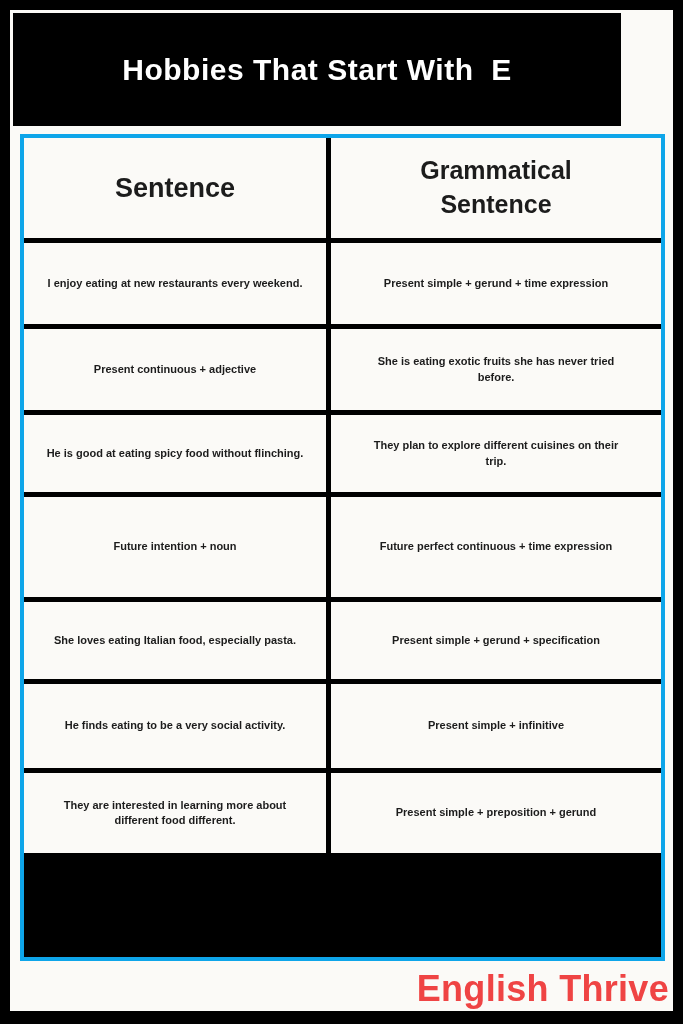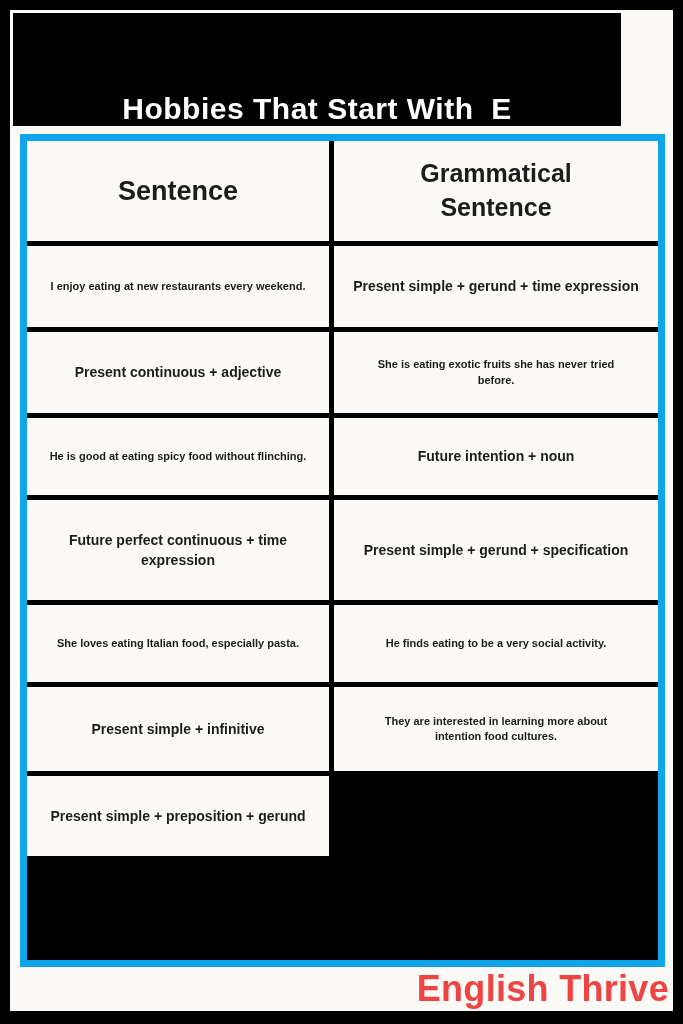--- a/index.html
+++ b/index.html
@@ -21,38 +21,38 @@
     background: #fbfaf7;
   }
   .title-banner {
     position: absolute;
     left: 3px;
     top: 3px;
     width: 608px;
     height: 113px;
     background: #000000;
     display: flex;
-    align-items: flex-end;
+    align-items: center;
     justify-content: center;
   }
   .page-title {
     color: #ffffff;
     font-size: 30px;
     font-weight: 700;
     letter-spacing: 0.5px;
     white-space: pre-wrap;
     text-align: center;
   }
   .grammar-table {
     position: absolute;
     left: 10px;
     top: 124px;
     width: 645px;
     background: #000000;
-    border: 7px solid #0ea5e9;
+    border: 4px solid #0ea5e9;
     display: grid;
     grid-template-columns: 302px 1fr;
     grid-template-rows: 100px 81px 81px 77px 100px 77px 84px 80px 99px;
     gap: 5px;
   }
   .cell {
     background: #fbfaf7;
     display: flex;
     align-items: center;
     justify-content: center;
@@ -65,21 +65,21 @@
   .header-structure { font-size: 25px; line-height: 1.35; }
   .header-structure span { max-width: 190px; display: inline-block; }
   .sentence-cell span {
     font-size: 11px;
     font-weight: 700;
     line-height: 1.38;
     max-width: 258px;
     display: inline-block;
   }
   .structure-cell span {
-    font-size: 14px;
+    font-size: 11px;
     font-weight: 700;
     line-height: 1.45;
     max-width: 300px;
     display: inline-block;
   }
   .brand-footer {
     position: absolute;
     right: 4px;
     bottom: 2px;
     text-align: right;
@@ -121,44 +121,47 @@
         <span>Present continuous + adjective</span>
       </div>
       <div class="cell sentence-cell">
         <span>She is eating exotic fruits she has never tried before.</span>
       </div>
 
       <div class="cell sentence-cell">
         <span>He is good at eating spicy food without flinching.</span>
       </div>
 
+      <div class="cell sentence-cell">
+        <span>They plan to explore different cuisines on their trip.</span>
+      </div>
       <div class="cell structure-cell">
         <span>Future intention + noun</span>
       </div>
 
       <div class="cell structure-cell">
         <span>Future perfect continuous + time expression</span>
       </div>
 
+      <div class="cell sentence-cell">
+        <span>She loves eating Italian food, especially pasta.</span>
+      </div>
       <div class="cell structure-cell">
         <span>Present simple + gerund + specification</span>
-      </div>
-      <div class="cell sentence-cell">
-        <span>She loves eating Italian food, especially pasta.</span>
       </div>
 
       <div class="cell sentence-cell">
         <span>He finds eating to be a very social activity.</span>
       </div>
       <div class="cell structure-cell">
         <span>Present simple + infinitive</span>
       </div>
 
       <div class="cell sentence-cell">
-        <span>They are interested in learning more about intention food cultures.</span>
+        <span>They are interested in learning more about different food different.</span>
       </div>
       <div class="cell structure-cell">
         <span>Present simple + preposition + gerund</span>
       </div>
     </div>
 
     <div class="brand-footer">
       <span class="brand-name">English Thrive</span>
     </div>
 

